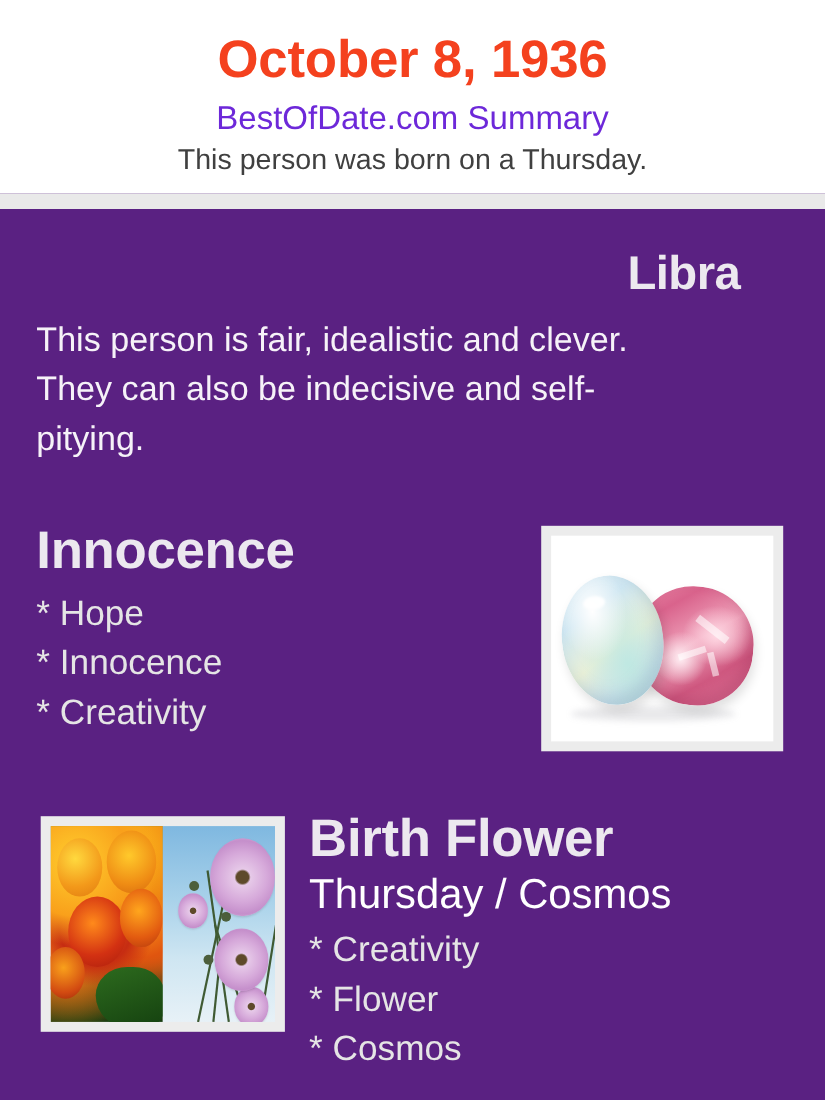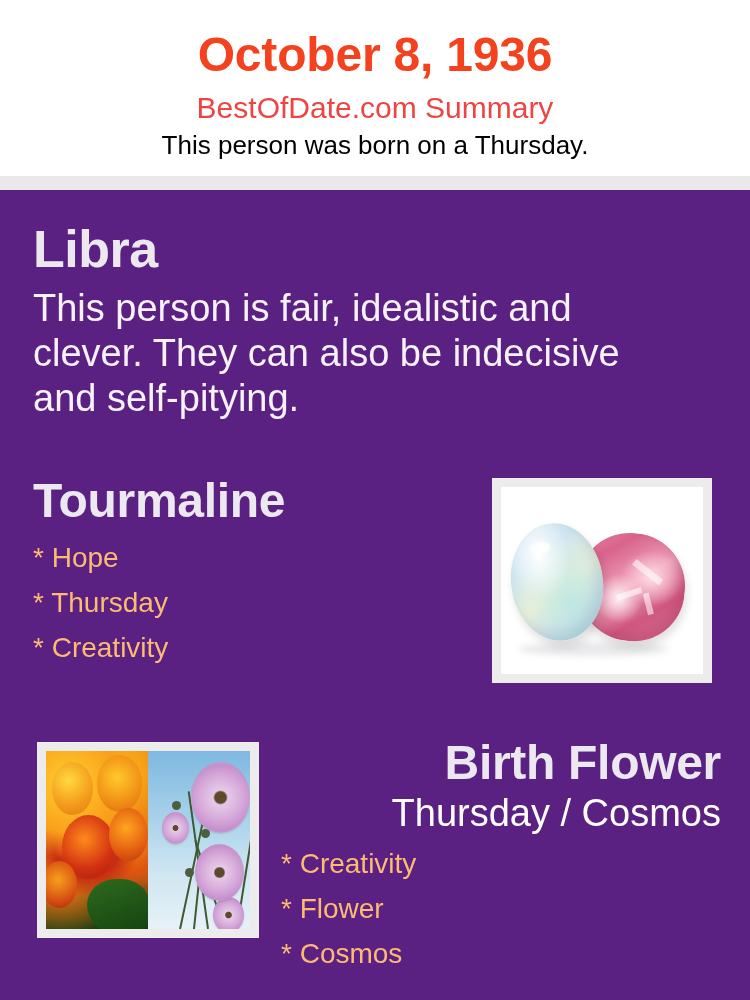--- a/index.html
+++ b/index.html
@@ -39,29 +39,29 @@
     line-height: 58px;
     color: #f4411e;
     letter-spacing: -0.2px;
   }
   .header-site {
     margin: 0;
     padding-top: 6px;
     font-size: 30px;
     font-weight: normal;
     line-height: 36px;
-    color: #ef4444;
+    color: #6d28d9;
   }
   .header-note {
     margin: 0;
     padding-top: 3px;
     font-size: 26px;
     font-weight: normal;
     line-height: 32px;
-    color: #000000;
+    color: #404040;
   }
   .divider-band {
     position: absolute;
     left: 0;
     top: 176px;
     width: 750px;
     height: 14px;
     background: #e9e9e9;
   }
 
@@ -77,30 +77,31 @@
 
   
   .zodiac {
     position: absolute;
     left: 33px;
     top: 28px;
     width: 640px;
   }
   .zodiac-title {
     margin: 0;
-    font-size: 52px;
+    font-size: 43px;
     font-weight: bold;
     line-height: 62px;
     color: #ece8ef;
     letter-spacing: -0.5px;
+    text-align: right;
   }
   .zodiac-desc {
     margin: 0;
     padding-top: 6px;
-    font-size: 38px;
+    font-size: 31px;
     font-weight: normal;
     line-height: 45px;
     color: #f6f2f8;
     max-width: 590px;
   }
 
   
   .birthstone {
     position: absolute;
     left: 33px;
@@ -121,23 +122,23 @@
     font-weight: normal;
     line-height: 44px;
     color: #ffffff;
   }
   .traits {
     margin: 0;
     padding: 6px 0 0 0;
     list-style: none;
   }
   .traits li {
-    font-size: 28px;
+    font-size: 32px;
     line-height: 45px;
-    color: #fdba74;
+    color: #e5e5e5;
     white-space: nowrap;
   }
 
   
   .stone-frame {
     position: absolute;
     left: 492px;
     top: 288px;
     width: 220px;
     height: 205px;
@@ -296,21 +297,21 @@
 
   
   .birthflower {
     position: absolute;
     left: 281px;
     top: 545px;
     width: 440px;
   }
   .birthflower .section-title,
   .birthflower .section-sub {
-    text-align: right;
+    text-align: left;
   }
 </style>
 </head>
 <body>
 
 <div class="page">
 
   <div class="header">
     <h1 class="header-date">October 8, 1936</h1>
     <h2 class="header-site">BestOfDate.com Summary</h2>
@@ -319,24 +320,24 @@
   <div class="divider-band"></div>
 
   <div class="panel">
 
     <div class="zodiac">
       <h2 class="zodiac-title">Libra</h2>
       <p class="zodiac-desc">This person is fair, idealistic and clever. They can also be indecisive and self-pitying.</p>
     </div>
 
     <div class="birthstone">
-      <h2 class="section-title">Tourmaline</h2>
+      <h2 class="section-title">Innocence</h2>
       <ul class="traits">
         <li><span>* Hope</span></li>
-        <li><span>* Thursday</span></li>
+        <li><span>* Innocence</span></li>
         <li><span>* Creativity</span></li>
       </ul>
     </div>
 
     <div class="stone-frame">
       <div class="stone-canvas">
         <div class="stone-shadow"></div>
         <div class="tourmaline">
           <span class="facet f1"></span>
           <span class="facet f2"></span>

